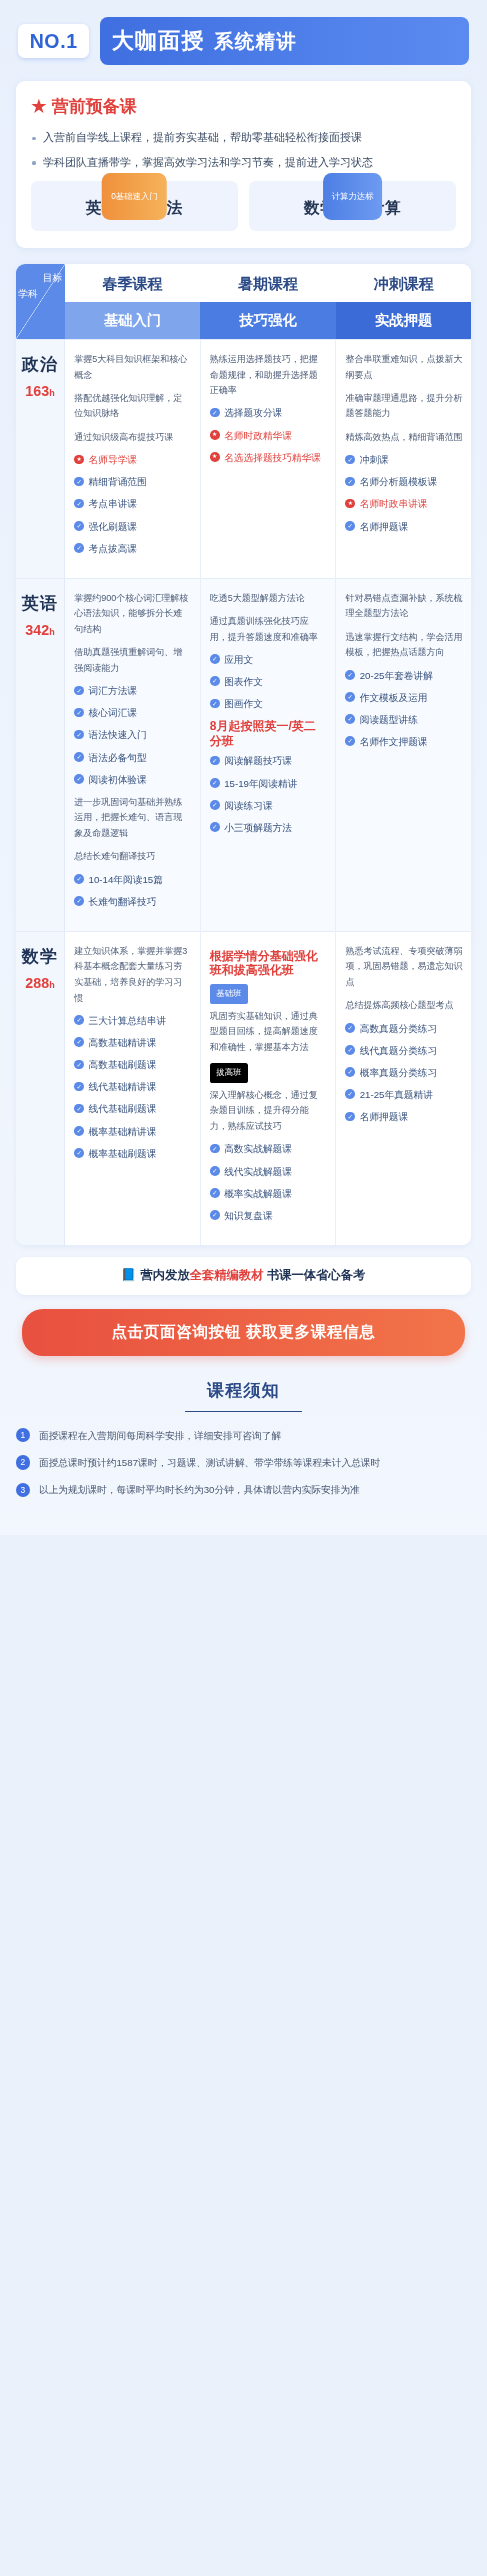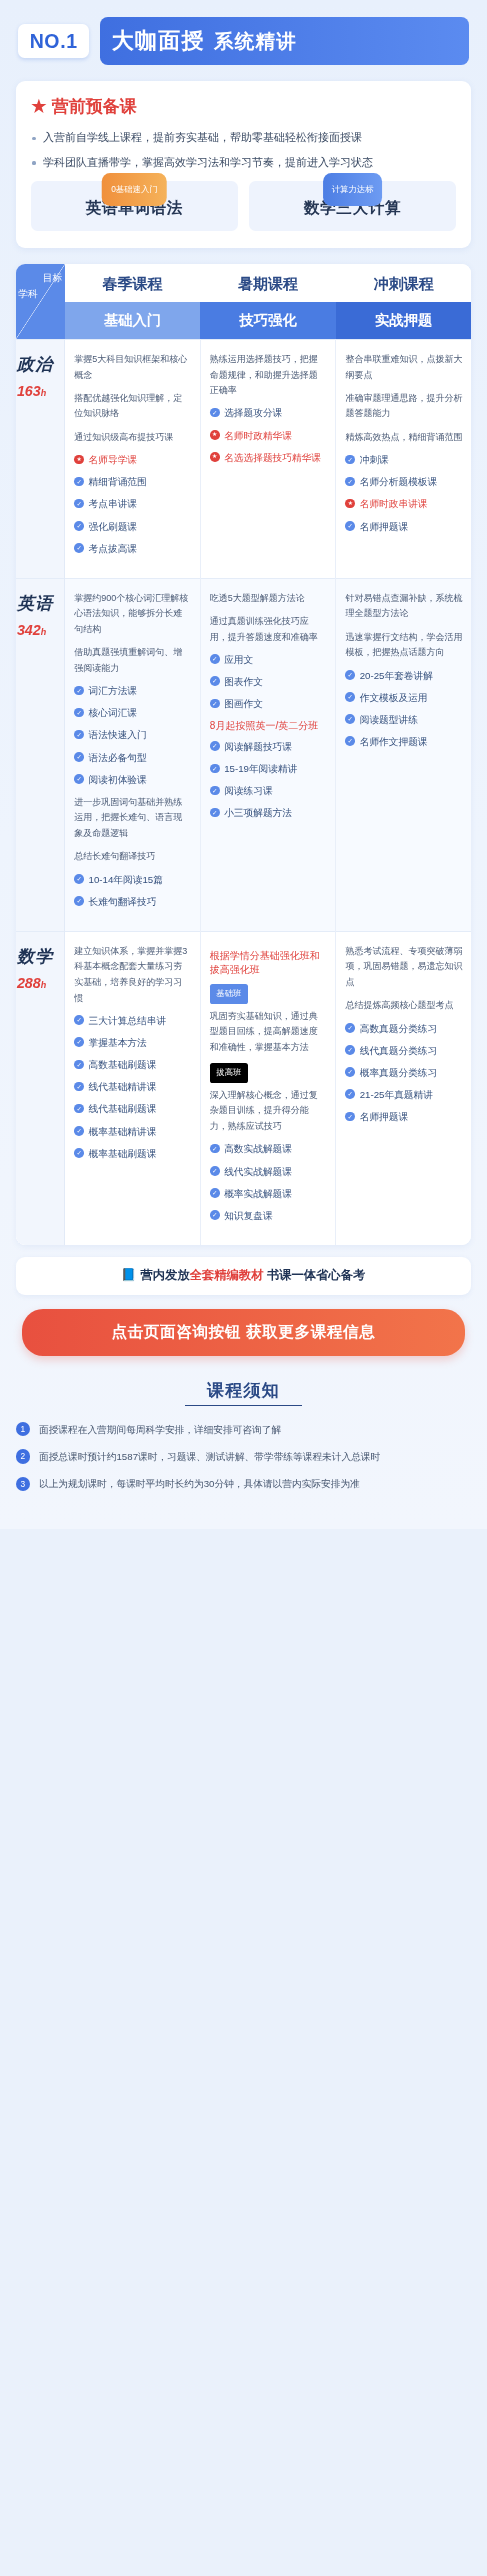--- a/index.html
+++ b/index.html
@@ -84,21 +84,21 @@
     flex:1;
     background:#eef3fd;
     border-radius: 6.5px;
     padding: 17px 10.4px 11.7px 10.4px;
     position: relative;
     text-align:center;
   }
   .mini-tag {
     position:absolute; top:-8.4px; left:50%; transform:translateX(-50%);
     background: linear-gradient(90deg,#f0903c,#f5b25a);
-    color:#fff; font-size:8.4px; padding:11px 9px; border-radius: 8.4px;
+    color:#fff; font-size:8.4px; padding:18px 9px; border-radius: 8.4px;
     white-space:nowrap;
   }
   .mini-tag.blue { background: linear-gradient(90deg,#4d7ee4,#6d9bf2); }
   .mini-box-title { font-size: 15.6px; font-weight:bold; color:#253654; letter-spacing:0.6px;}
 
   
   .table-wrap {
     margin: 15.6px 15.6px 0 15.6px;
     background:#fff;
     border-radius: 9px;
@@ -139,24 +139,24 @@
     font-weight:bold;
     padding: 9px 2.6px;
     color:#fff;
   }
   .sub-head.c1 { background:#7fa6ec; }
   .sub-head.c2 { background:#4a7ce2; }
   .sub-head.c3 { background:#3a6bd6; }
 
   .subj-cell {
     width: 51px;
+    text-align:center;
     background:#f2f6fd;
     padding: 13px 1.3px;
     border-right:0.6px solid #e2eaf7;
-    font-style:italic;
   }
   .subj-name { font-size: 17px; font-weight:bold; color:#1f3355; letter-spacing:1.3px; }
   .subj-hours { color:#e0413c; font-size: 14.3px; font-weight:bold; margin-top:6.5px; }
   .subj-hours .h { font-size: 9px; }
 
   .cell {
     padding: 11.7px 9px 14.3px 9px;
     font-size: 9px;
     line-height: 15.6px;
     color:#4a5a75;
@@ -176,21 +176,21 @@
   }
   .list li:before {
     content:"✓";
     position:absolute; left:0; top:1.3px;
     width:9.7px;height:9.7px;border-radius:50%;
     background:#5b8ae8; color:#fff;
     font-size:6.5px; line-height:9.7px; text-align:center;
   }
   .list li.red-item { color:#e0413c; }
   .list li.red-item:before { content:"★"; background:#e0413c; font-size:5.8px;}
-  .tag-line { color:#e0413c; font-weight:normal; font-size:10px; margin:5.2px 0 6.5px 0; line-height:14.3px;}
+  .tag-line { color:#e0413c; font-weight:bold; font-size:12px; margin:5.2px 0 6.5px 0; line-height:14.3px;}
 
   .lvl-tag {
     display:inline-block;
     background:#5b8ae8; color:#fff;
     font-size:8.4px; border-radius:2.6px; padding:1.9px 6.5px; margin-bottom:5.2px;
   }
   .lvl-tag.orange { background:#000000; }
   .row-band td { border-top: 0.6px solid #e4ecf8; }
   .band-white { background:#fff; }
   .band-tint { background:#f7faff; }
@@ -225,21 +225,21 @@
   }
 
   .notice {
     margin: 23.4px 15.6px 0 15.6px;
   }
   .notice-title {
     text-align:center;
     font-size: 17px;
     font-weight:bold;
     color:#2b4a86;
-    padding-bottom: 3px;
+    padding-bottom: 9px;
     border-bottom: 1.9px solid #2b4a86;
     width: 117px;
     margin: 0 auto 14.3px auto;
     letter-spacing: 1.3px;
   }
   .notice-list { list-style:none; }
   .notice-list li {
     position:relative;
     padding-left: 23.4px;
     font-size: 9.7px;
@@ -403,21 +403,21 @@
         <td class="subj-cell">
           <div class="subj-name">数学</div>
           <div class="subj-hours">
             <span>288</span><span class="h">h</span>
           </div>
         </td>
         <td class="cell">
           <p>建立知识体系，掌握并掌握3科基本概念配套大量练习夯实基础，培养良好的学习习惯</p>
           <ul class="list">
             <li>三大计算总结串讲</li>
-            <li>掌握基本方法</li>
+            <li>高数基础精讲课</li>
             <li>高数基础刷题课</li>
             <li>线代基础精讲课</li>
             <li>线代基础刷题课</li>
             <li>概率基础精讲课</li>
             <li>概率基础刷题课</li>
           </ul>
         </td>
         <td class="cell">
           <div class="tag-line">根据学情分基础强化班和拔高强化班</div>
           <span class="lvl-tag">基础班</span>

